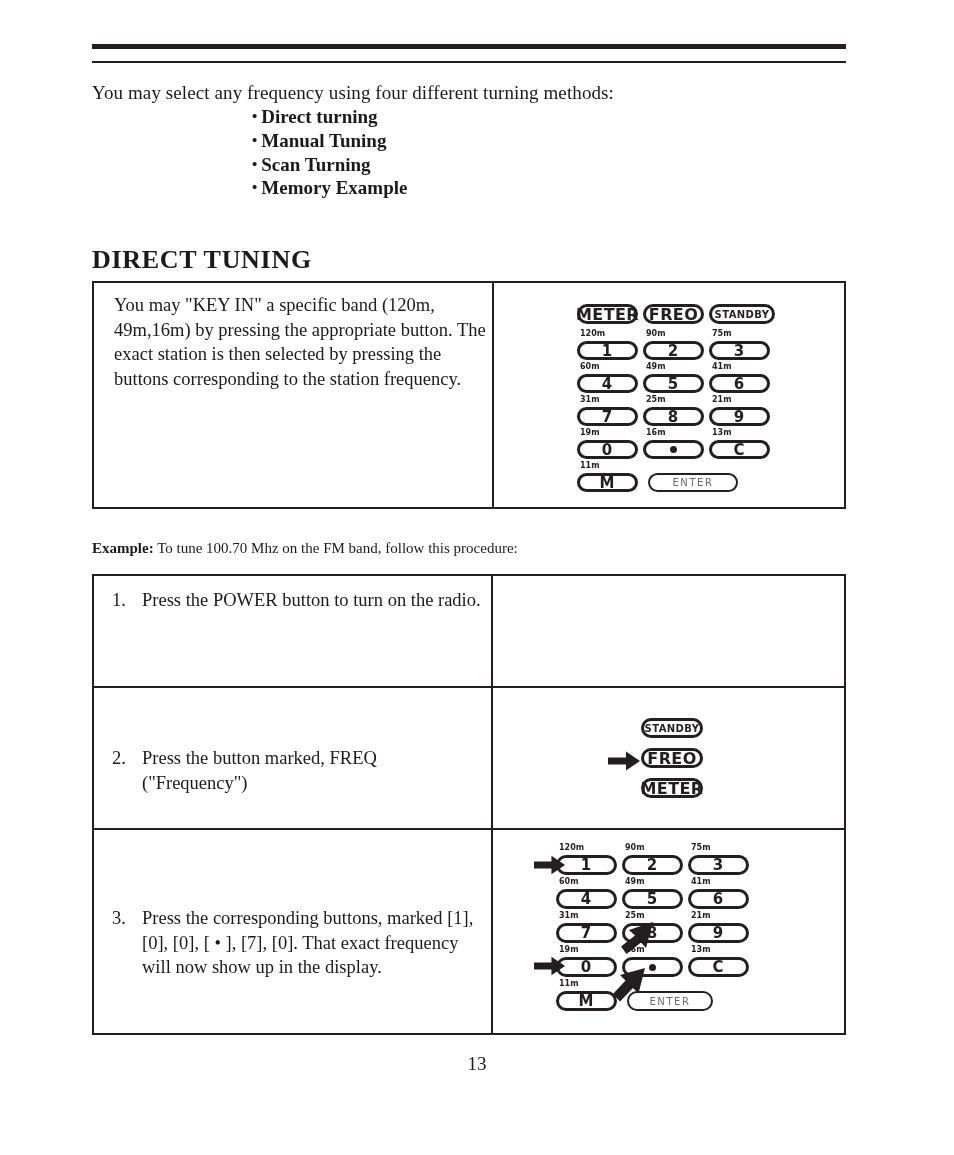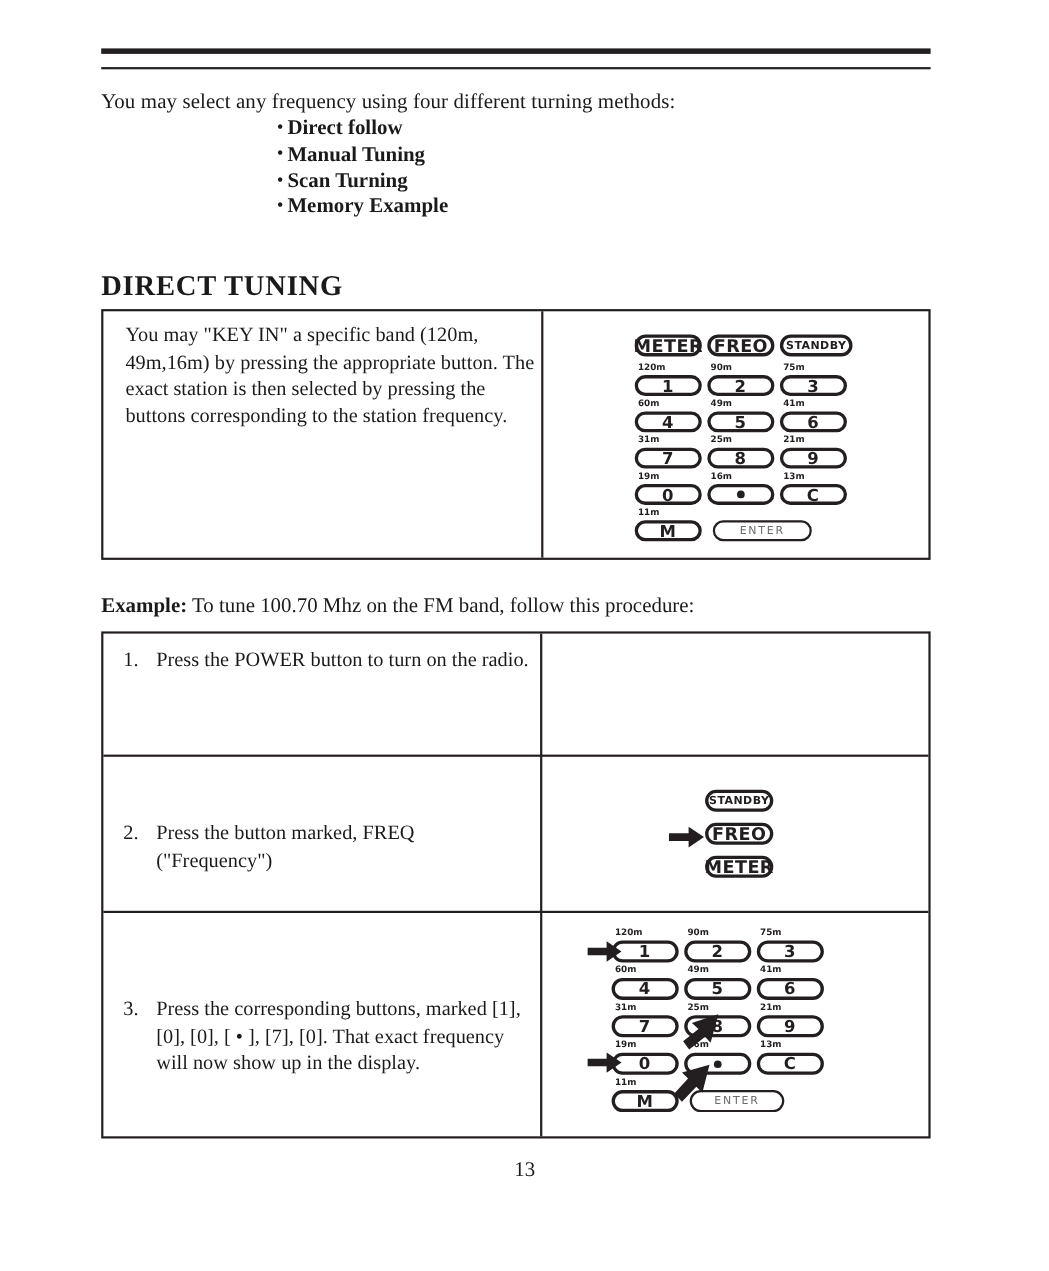--- a/index.html
+++ b/index.html
@@ -139,21 +139,21 @@
   }
 
   
   .arrow { position: absolute; }
 
   
   .example-line {
     position: absolute;
     left: 92px;
     top: 540px;
-    font-size: 19px;
+    font-size: 15px;
     white-space: nowrap;
   }
   .example-line b { font-weight: bold; }
 
   
   .box2 {
     position: absolute;
     left: 92px;
     top: 574px;
     width: 754px;
@@ -258,21 +258,21 @@
 </style>
 </head>
 <body>
 
 <div class="rule-thick"></div>
 <div class="rule-thin"></div>
 
 <div class="intro">You may select any frequency using four different turning methods:</div>
 
 <div class="bullets">
-  <div class="b-row"><span class="dot">•</span><span>Direct follow</span></div>
+  <div class="b-row"><span class="dot">•</span><span>Direct turning</span></div>
   <div class="b-row"><span class="dot">•</span><span>Manual Tuning</span></div>
   <div class="b-row"><span class="dot">•</span><span>Scan Turning</span></div>
   <div class="b-row"><span class="dot">•</span><span>Memory Example</span></div>
 </div>
 
 <div class="section-heading">DIRECT TUNING</div>
 
 <div class="box1">
   <div class="divider"></div>
   <div class="desc">You may "KEY IN" a specific band (120m, 49m,16m) by pressing the appropriate button. The exact station is then selected by pressing the buttons corresponding to the station frequency.</div>

